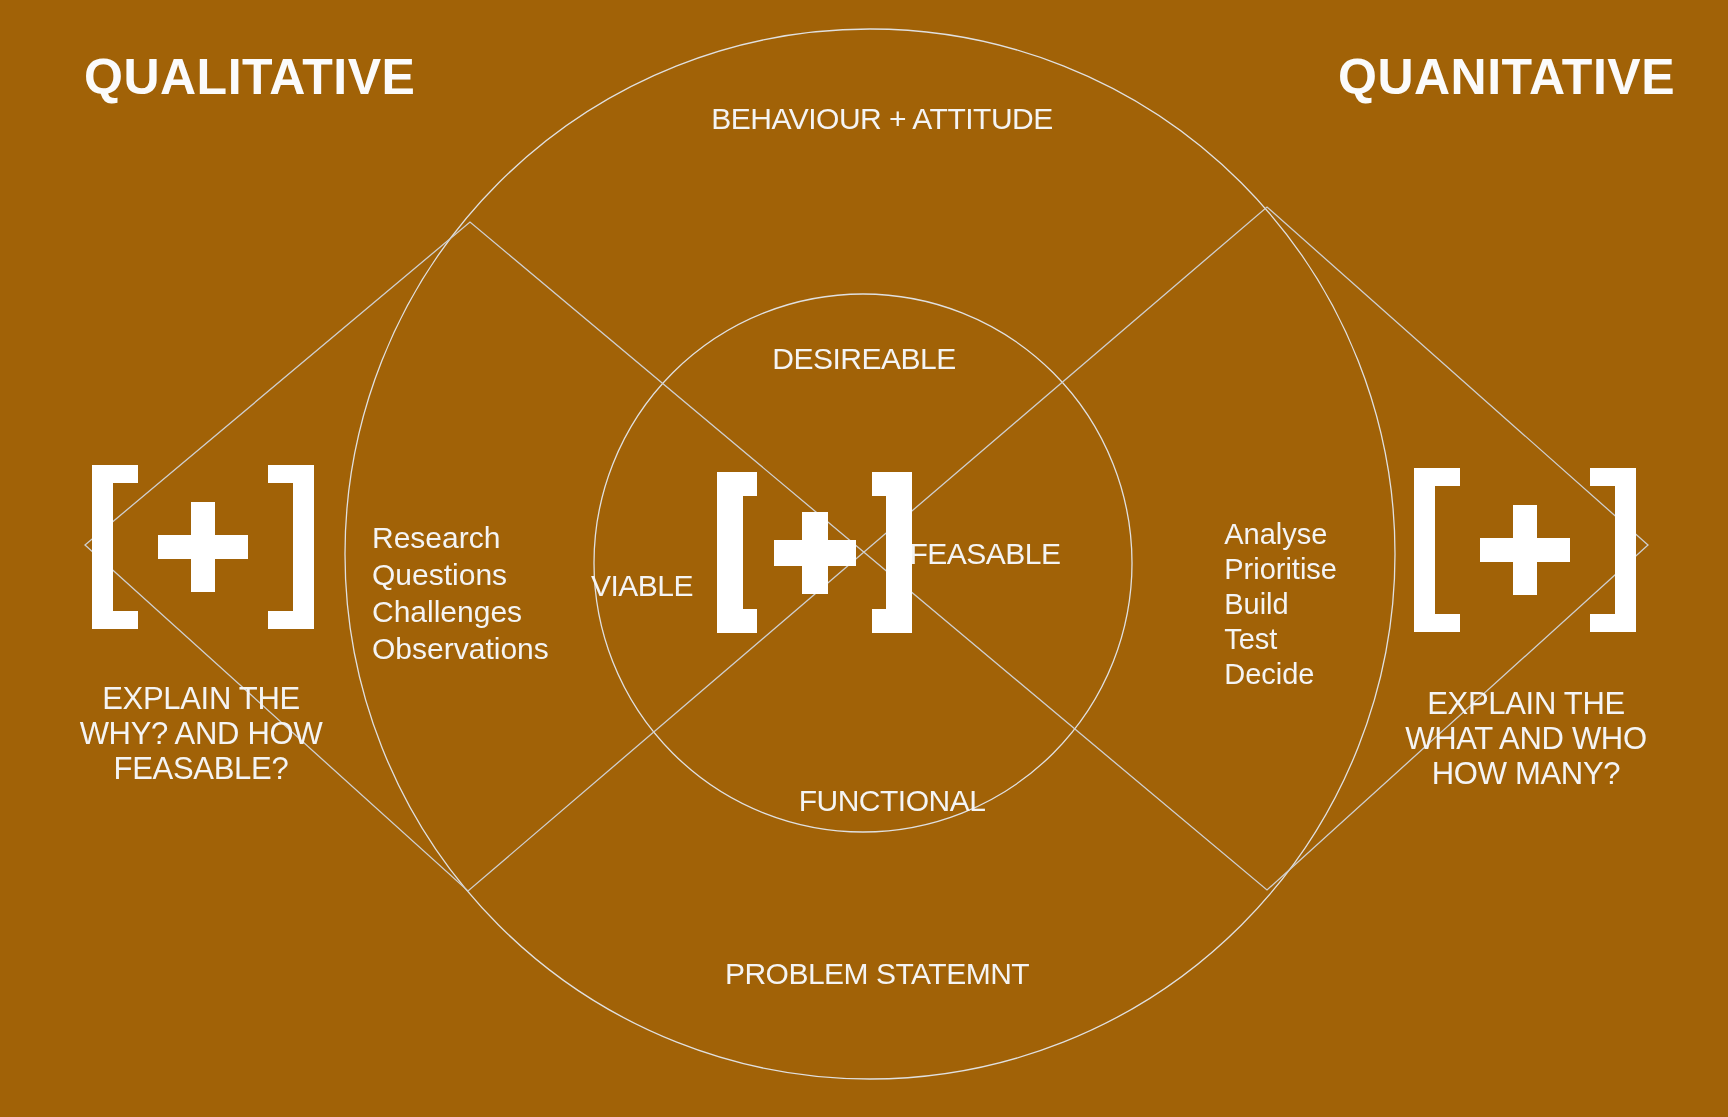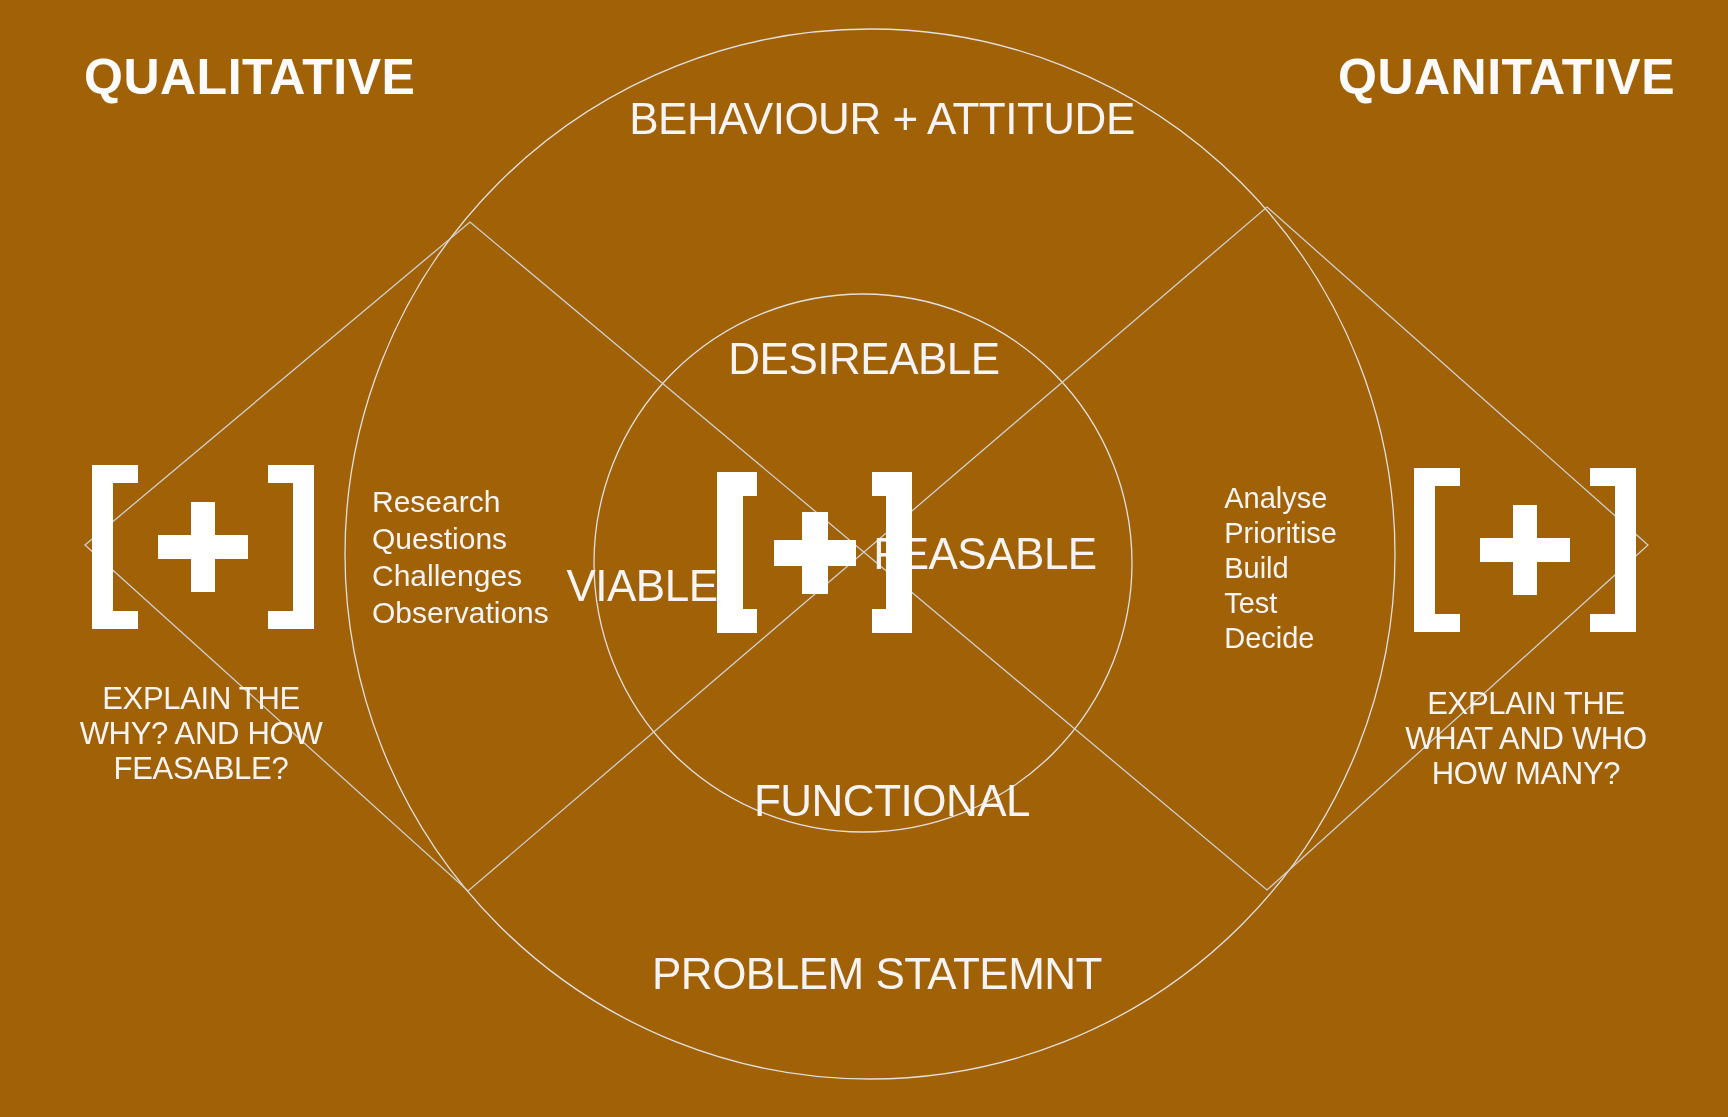--- a/index.html
+++ b/index.html
@@ -7,25 +7,25 @@
     position:relative; width:1728px; height:1117px; background:#a16207;
     font-family:"Liberation Sans", sans-serif; color:#ffffff; overflow:hidden;
   }
   svg.lines { position:absolute; left:0; top:0; }
 
   .hdr {
     position:absolute; font-size:50px; font-weight:800; letter-spacing:.5px;
     line-height:55px; white-space:nowrap; color:#fbfbfb;
   }
   .circle-label {
-    position:absolute; font-size:44px; font-weight:400; letter-spacing:-.5px;
+    position:absolute; font-size:30px; font-weight:400; letter-spacing:-.5px;
     line-height:40px; white-space:nowrap; transform:translateX(-50%); color:#f4f4f4;
   }
   .list {
-    position:absolute; font-size:30px; line-height:37px; color:#f4f4f4;
+    position:absolute; font-size:30px; line-height:37px; color:#f4f4f4;margin-top:36px;
   }
   .list.right { line-height:35px; font-size:29px; }
   .caption {
     position:absolute; font-size:31px; line-height:35px; letter-spacing:-.3px;
     text-align:center; transform:translateX(-50%); white-space:nowrap; color:#f4f4f4;margin-top:8px;
   }
 
   
   .logo { position:absolute; }
   .logo .br { position:absolute; top:0; height:100%; box-sizing:border-box; border:0 solid #fff; }

